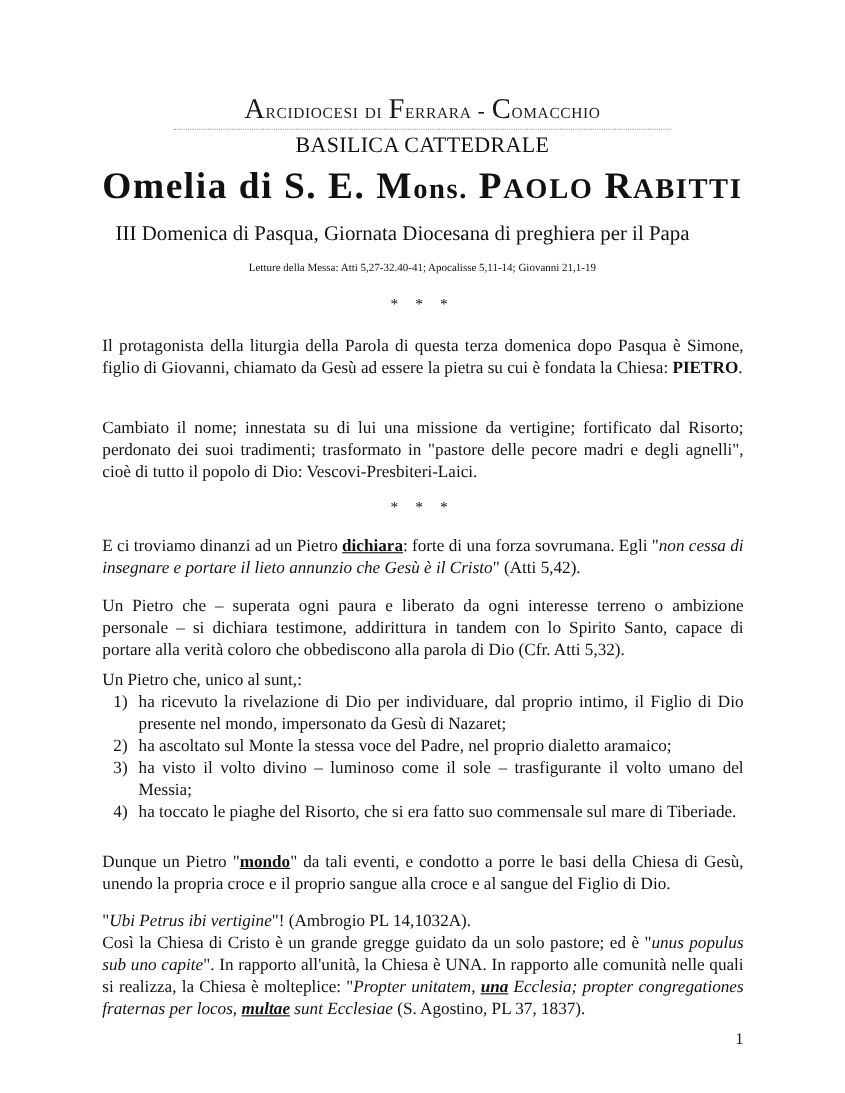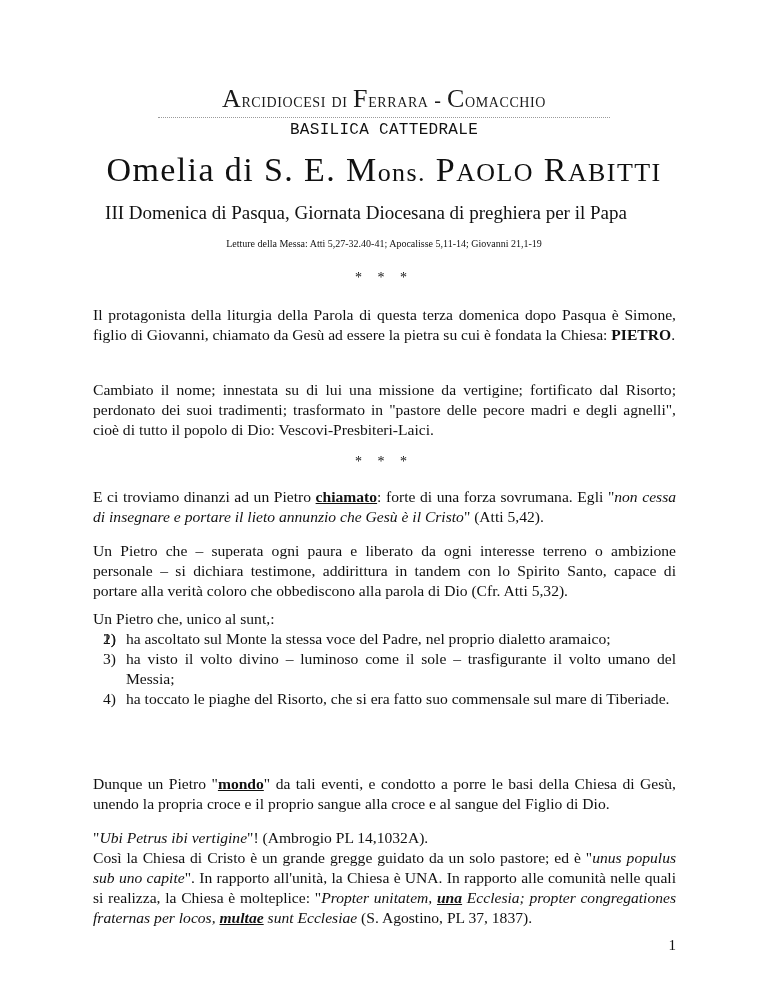--- a/index.html
+++ b/index.html
@@ -13,25 +13,25 @@
     position: absolute; left: 0; width: 768px; top: 84px; text-align: center;
     font-size: 20px; letter-spacing: 0.6px; font-variant: small-caps; color: #1a1a1a;
   }
   .archdiocese .big { font-size: 26px; }
   .rule {
     position: absolute; left: 158px; width: 452px; top: 117px;
     border-top: 1px dotted #9a9a9a; height: 0;
   }
   .basilica {
     position: absolute; left: 0; width: 768px; top: 121px; text-align: center;
-    font-size: 16px; letter-spacing: 0.3px; font-family: Liberation Mono, monospace;
+    font-size: 20px; letter-spacing: 0.3px;
   }
   .title {
     position: absolute; left: 0; width: 768px; top: 151px; text-align: center;
-    font-size: 34px; font-weight: normal; letter-spacing: 1.4px; color: #111;
+    font-size: 34px; font-weight: bold; letter-spacing: 1.4px; color: #111;
   }
   .title .sc { font-size: 26px; }
   .title .cap { font-size: 34px; }
   .subtitle {
     position: absolute; left: 0; width: 732px; top: 202px; text-align: center;
     font-size: 19px;
   }
   .readings {
     position: absolute; left: 0; width: 768px; top: 238px; text-align: center;
     font-size: 10px;
@@ -84,34 +84,35 @@
     <p class="last"><span>Il protagonista della liturgia della Parola di questa terza domenica dopo Pasqua è Simone, figlio di Giovanni, chiamato da Gesù ad essere la pietra su cui è fondata la Chiesa: </span><b>PIETRO</b><span>.</span></p>
   </div>
 
   <div class="body-text" style="top:380px;">
     <p class="last">Cambiato il nome; innestata su di lui una missione da vertigine; fortificato dal Risorto; perdonato dei suoi tradimenti; trasformato in "pastore delle pecore madri e degli agnelli", cioè di tutto il popolo di Dio: Vescovi-Presbiteri-Laici.</p>
   </div>
 
   <div class="stars" style="top:454px;">* * *</div>
 
   <div class="body-text" style="top:487px;">
-    <p class="last"><span>E ci troviamo dinanzi ad un Pietro </span><b class="u">chiamato</b><span>: forte di una forza sovrumana. Egli "</span><i>non cessa di insegnare e portare il lieto annunzio che Gesù è il Cristo</i><span>" (Atti 5,42).</span></p>
+    <p class="last"><span>E ci troviamo dinanzi ad un Pietro </span><b class="u">dichiara</b><span>: forte di una forza sovrumana. Egli "</span><i>non cessa di insegnare e portare il lieto annunzio che Gesù è il Cristo</i><span>" (Atti 5,42).</span></p>
   </div>
 
   <div class="body-text" style="top:541px;">
     <p class="last">Un Pietro che – superata ogni paura e liberato da ogni interesse terreno o ambizione personale – si dichiara testimone, addirittura in tandem con lo Spirito Santo, capace di portare alla verità coloro che obbediscono alla parola di Dio (Cfr. Atti 5,32).</p>
   </div>
 
   <div class="body-text" style="top:609px;">
     <p>Un Pietro che, unico al sunt,:</p>
   </div>
 
   <div class="list" style="top:629px;">
     <div class="list-item">
       <span class="num">1)</span>
+      <span>ha ricevuto la rivelazione di Dio per individuare, dal proprio intimo, il Figlio di Dio presente nel mondo, impersonato da Gesù di Nazaret;</span>
     </div>
     <div class="list-item">
       <span class="num">2)</span>
       <span>ha ascoltato sul Monte la stessa voce del Padre, nel proprio dialetto aramaico;</span>
     </div>
     <div class="list-item">
       <span class="num">3)</span>
       <span>ha visto il volto divino – luminoso come il sole – trasfigurante il volto umano del Messia;</span>
     </div>
     <div class="list-item">

